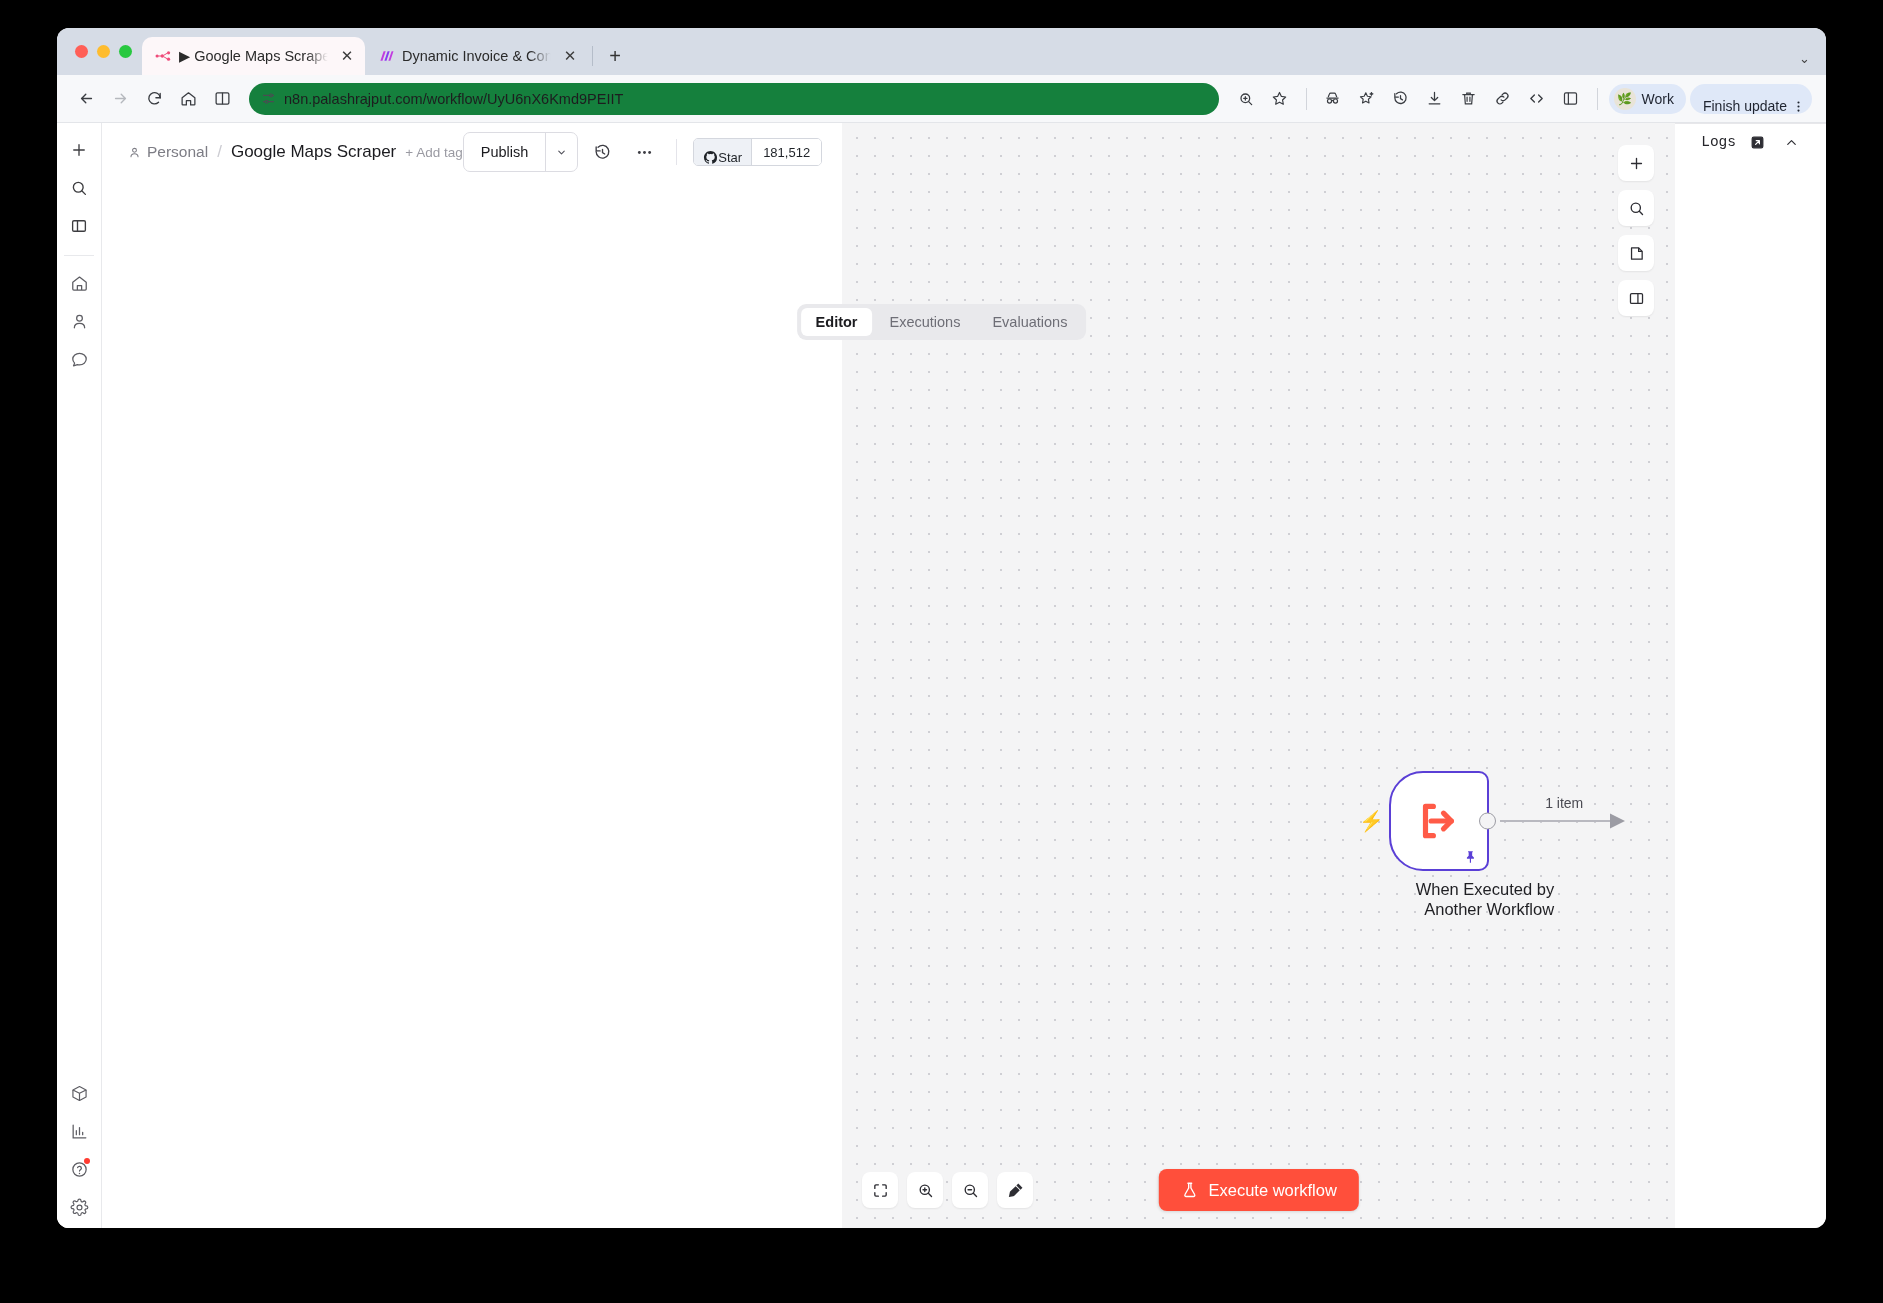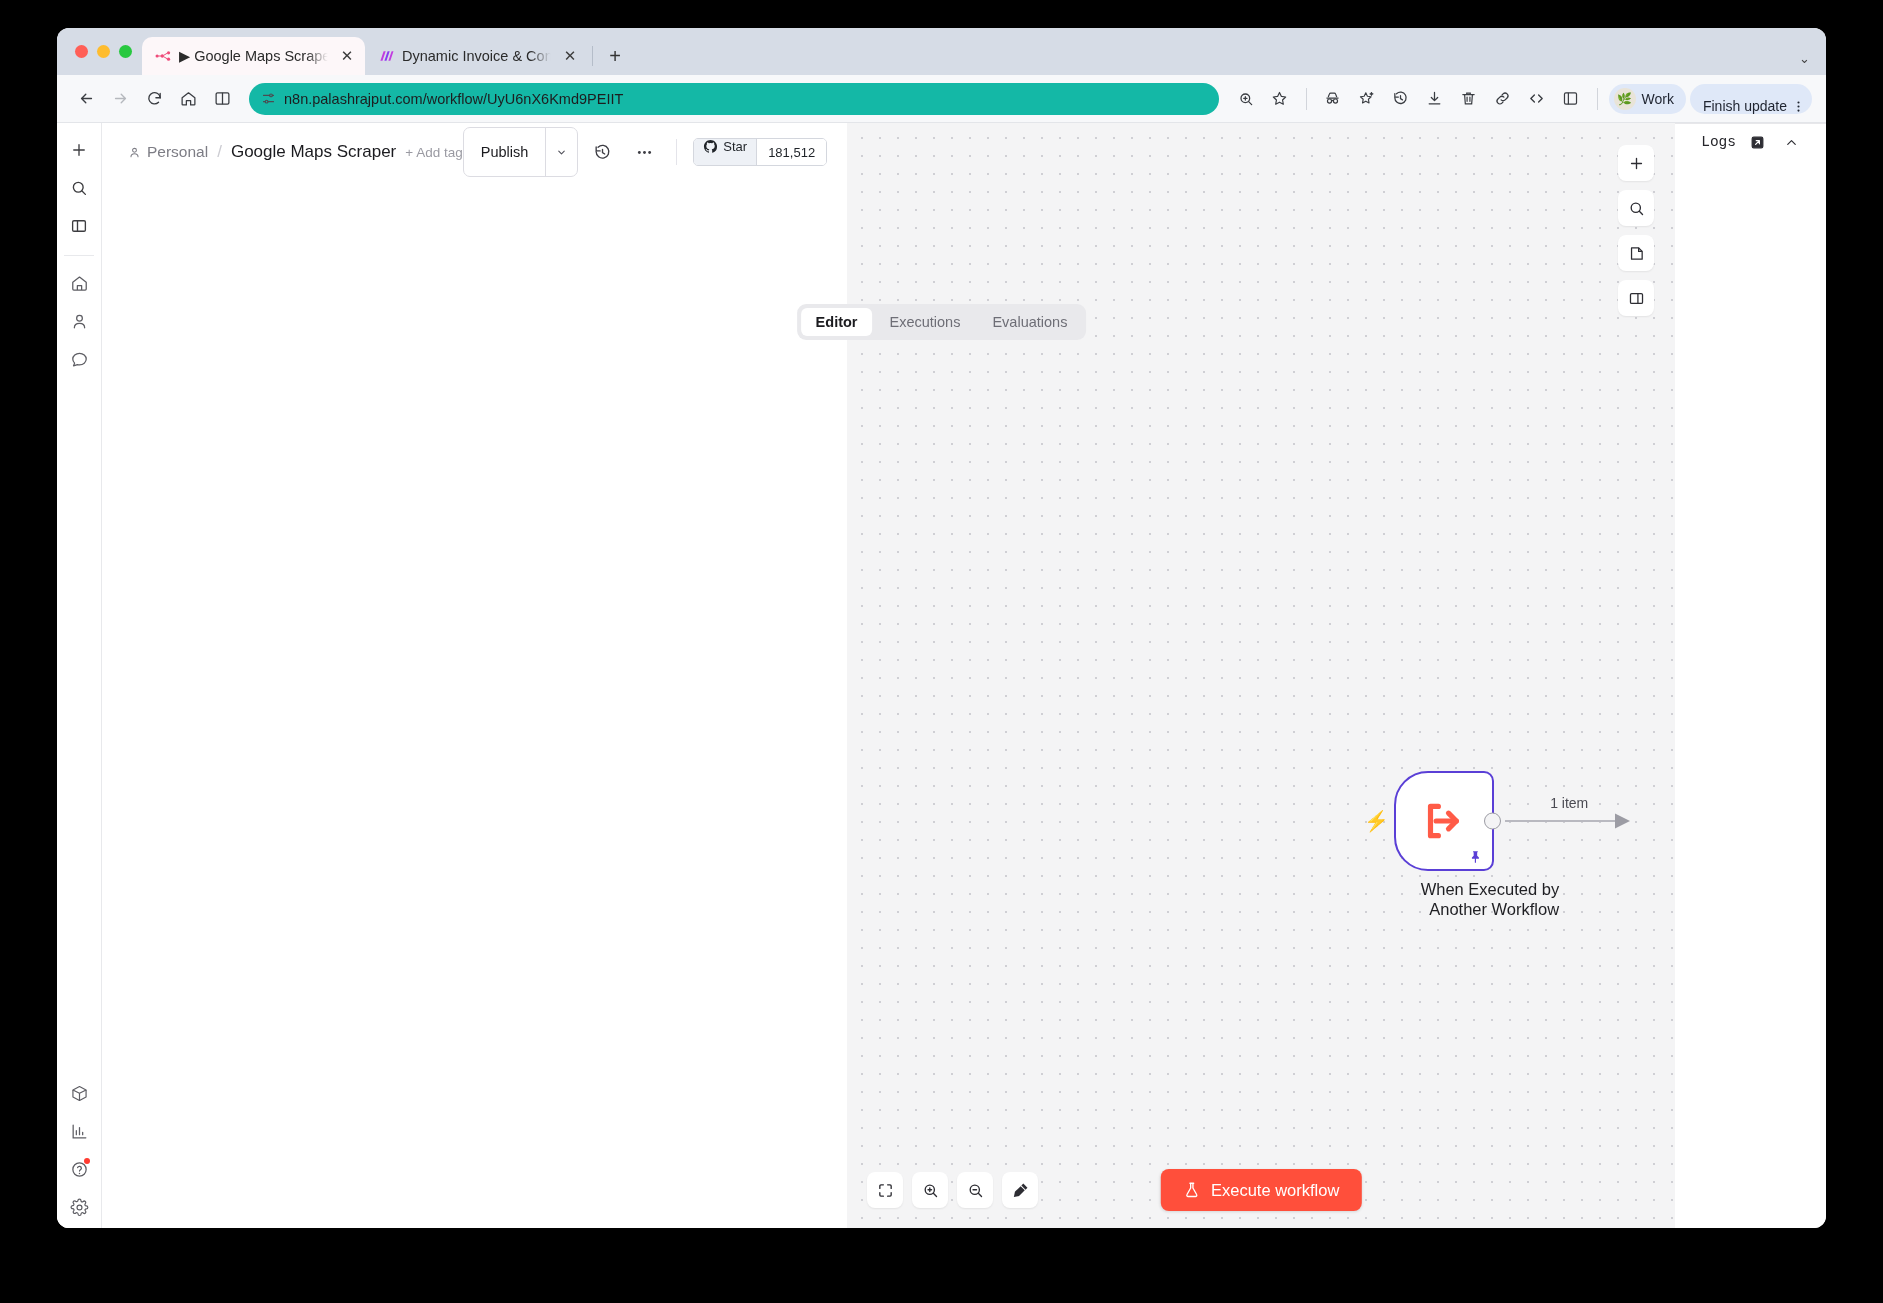--- a/index.html
+++ b/index.html
@@ -93,21 +93,21 @@
   }
   .tb-icon {
     width: 30px; height: 30px;
     display: flex; align-items: center; justify-content: center;
     color: #3a3d42;
     flex: 0 0 auto;
   }
   #omnibox {
     flex: 1;
     height: 32px;
-    background: #14b8a6;
+    background: #15803d;
     border-radius: 16px;
     display: flex; align-items: center;
     padding: 0 12px;
     margin: 0 8px;
     gap: 8px;
     min-width: 0;
   }
   #omnibox-url {
     font-size: 14.5px; color: #1d1d1f;
     white-space: nowrap; overflow: hidden;
@@ -187,21 +187,21 @@
     display: flex; align-items: center; gap: 6px;
   }
   #bc-slash { color: #ccccd2; font-size: 17px; }
   #bc-title { font-size: 17px; color: #1b1b1f; }
   #add-tag { font-size: 13.5px; color: #9a9aa2; }
   #header-spacer { flex: 1; }
 
   #publish-group {
     display: flex; align-items: center;
     border: 1px solid #dcdce2; border-radius: 7px;
-    height: 50px; overflow: hidden; background: #fff;
+    height: 40px; overflow: hidden; background: #fff;
   }
   #publish-button {
     padding: 0 17px; font-size: 14.5px; color: #1b1b1f;
     height: 100%; display: flex; align-items: center;
   }
   #publish-caret {
     width: 32px; height: 100%;
     border-left: 1px solid #dcdce2;
     display: flex; align-items: center; justify-content: center;
     font-size: 11px; color: #52525b;
@@ -215,21 +215,21 @@
 
   #star-widget {
     display: flex; align-items: stretch;
     height: 28px;
     border: 1px solid #d4d7de; border-radius: 5px;
     overflow: hidden;
     font-size: 13px;
   }
   #star-left {
     background: #eef1f6;
-    display: flex; align-items: flex-start; gap: 5px;
+    display: flex; align-items: flex-end; 
     padding: 0 9px;
     color: #1f2328;
     border-right: 1px solid #d4d7de;
   }
   #star-count {
     background: #ffffff;
     display: flex; align-items: center;
     padding: 0 11px;
     color: #1f2328;
   }

